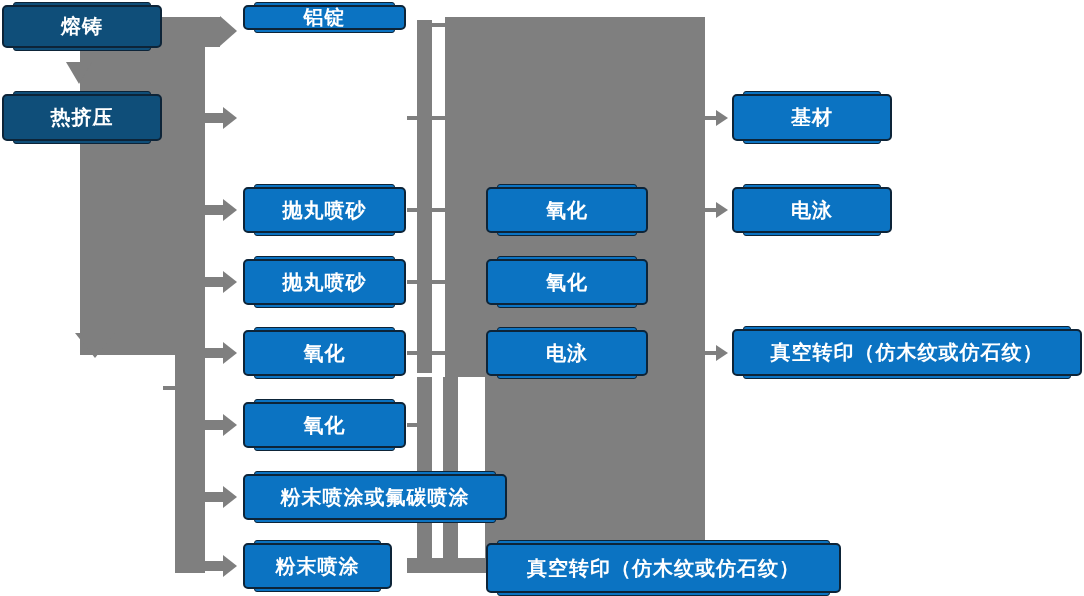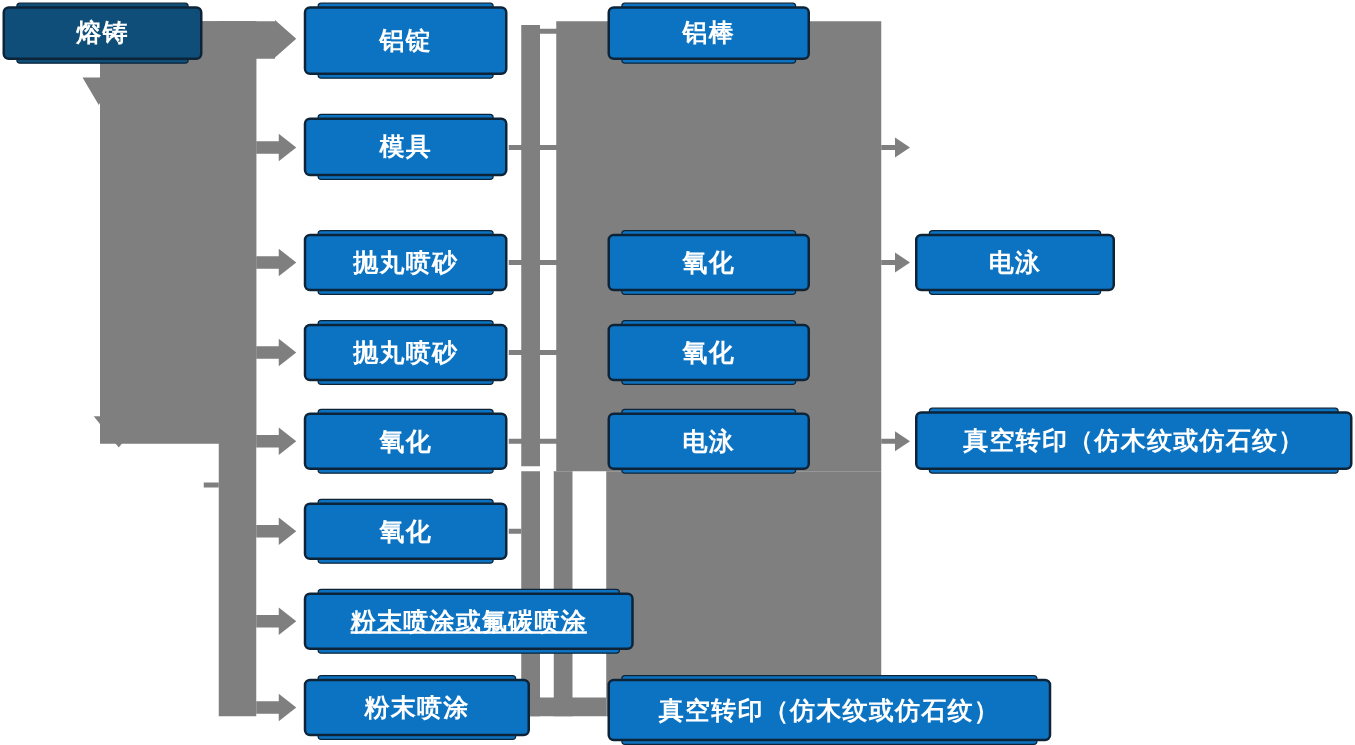--- a/index.html
+++ b/index.html
@@ -27,28 +27,28 @@
   .n-dark{background:#0f4e79;}
   .n-dark::before{background:#0f4e79;}
   .n-blue{background:#0b73c2;}
   .n-blue::before{background:#0b73c2;}
 
   
   .p-c1r1{left:2px;top:5px;width:160px;height:43px;}
   .p-c1r2{left:2px;top:94px;width:160px;height:47px;}
   .p-c1r6{left:2px;top:364px;width:160px;height:47px;}
   
-  .p-c2r1{left:243px;top:5px;width:163px;height:55px;}
+  .p-c2r1{left:243px;top:5px;width:163px;height:25px;}
   .p-c2r2{left:243px;top:94px;width:163px;height:47px;}
   .p-c2r3{left:243px;top:187px;width:163px;height:46px;}
   .p-c2r4{left:243px;top:259px;width:163px;height:46px;}
   .p-c2r5{left:243px;top:330px;width:163px;height:46px;}
   .p-c2r6{left:243px;top:402px;width:163px;height:46px;}
-  .p-c2r7{left:243px;top:474px;width:264px;height:46px;text-decoration:underline;}
-  .p-c2r8{left:243px;top:543px;width:181px;height:46px;}
+  .p-c2r7{left:243px;top:474px;width:264px;height:46px;}
+  .p-c2r8{left:243px;top:543px;width:149px;height:46px;}
   
   .p-c3r1{left:486px;top:5px;width:162px;height:43px;}
   .p-c3r2{left:486px;top:94px;width:162px;height:47px;}
   .p-c3r3{left:486px;top:187px;width:162px;height:46px;}
   .p-c3r4{left:486px;top:259px;width:162px;height:46px;}
   .p-c3r5{left:486px;top:330px;width:162px;height:46px;}
   .p-c3r8{left:486px;top:543px;width:355px;height:50px;}
   
   .p-c4r2{left:732px;top:94px;width:160px;height:47px;}
   .p-c4r3{left:732px;top:187px;width:160px;height:46px;}
@@ -106,62 +106,62 @@
     <div class="tri tri-right-sm" style="left:716px;top:202px;"></div>
     <div class="g" style="left:705px;top:351px;width:12px;height:4px;"></div>
     <div class="tri tri-right-sm" style="left:716px;top:345px;"></div>
   </div>
 
   <div class="layer" id="node-layer">
 
     <div class="node n-dark p-c1r1">
         <span>熔铸</span>
       </div>
+    <div class="node n-dark p-c1r2">
+        <span>热挤压</span>
+      </div>
 
     <div class="node n-blue p-c2r1">
         <span>铝锭</span>
-      </div>
-    <div class="node n-blue p-c2r2">
-        <span>模具</span>
       </div>
     <div class="node n-blue p-c2r3">
         <span>抛丸喷砂</span>
       </div>
     <div class="node n-blue p-c2r4">
         <span>抛丸喷砂</span>
       </div>
     <div class="node n-blue p-c2r5">
         <span>氧化</span>
       </div>
     <div class="node n-blue p-c2r6">
         <span>氧化</span>
       </div>
     <div class="node n-blue p-c2r7">
         <span>粉末喷涂或氟碳喷涂</span>
       </div>
     <div class="node n-blue p-c2r8">
         <span>粉末喷涂</span>
       </div>
 
-    <div class="node n-blue p-c3r1">
-        <span>铝棒</span>
-      </div>
     <div class="node n-blue p-c3r3">
         <span>氧化</span>
       </div>
     <div class="node n-blue p-c3r4">
         <span>氧化</span>
       </div>
     <div class="node n-blue p-c3r5">
         <span>电泳</span>
       </div>
     <div class="node n-blue p-c3r8">
         <span>真空转印（仿木纹或仿石纹）</span>
       </div>
 
+    <div class="node n-blue p-c4r2">
+        <span>基材</span>
+      </div>
     <div class="node n-blue p-c4r3">
         <span>电泳</span>
       </div>
     <div class="node n-blue p-c4r5">
         <span>真空转印（仿木纹或仿石纹）</span>
       </div>
   </div>
 
 </div>
 

